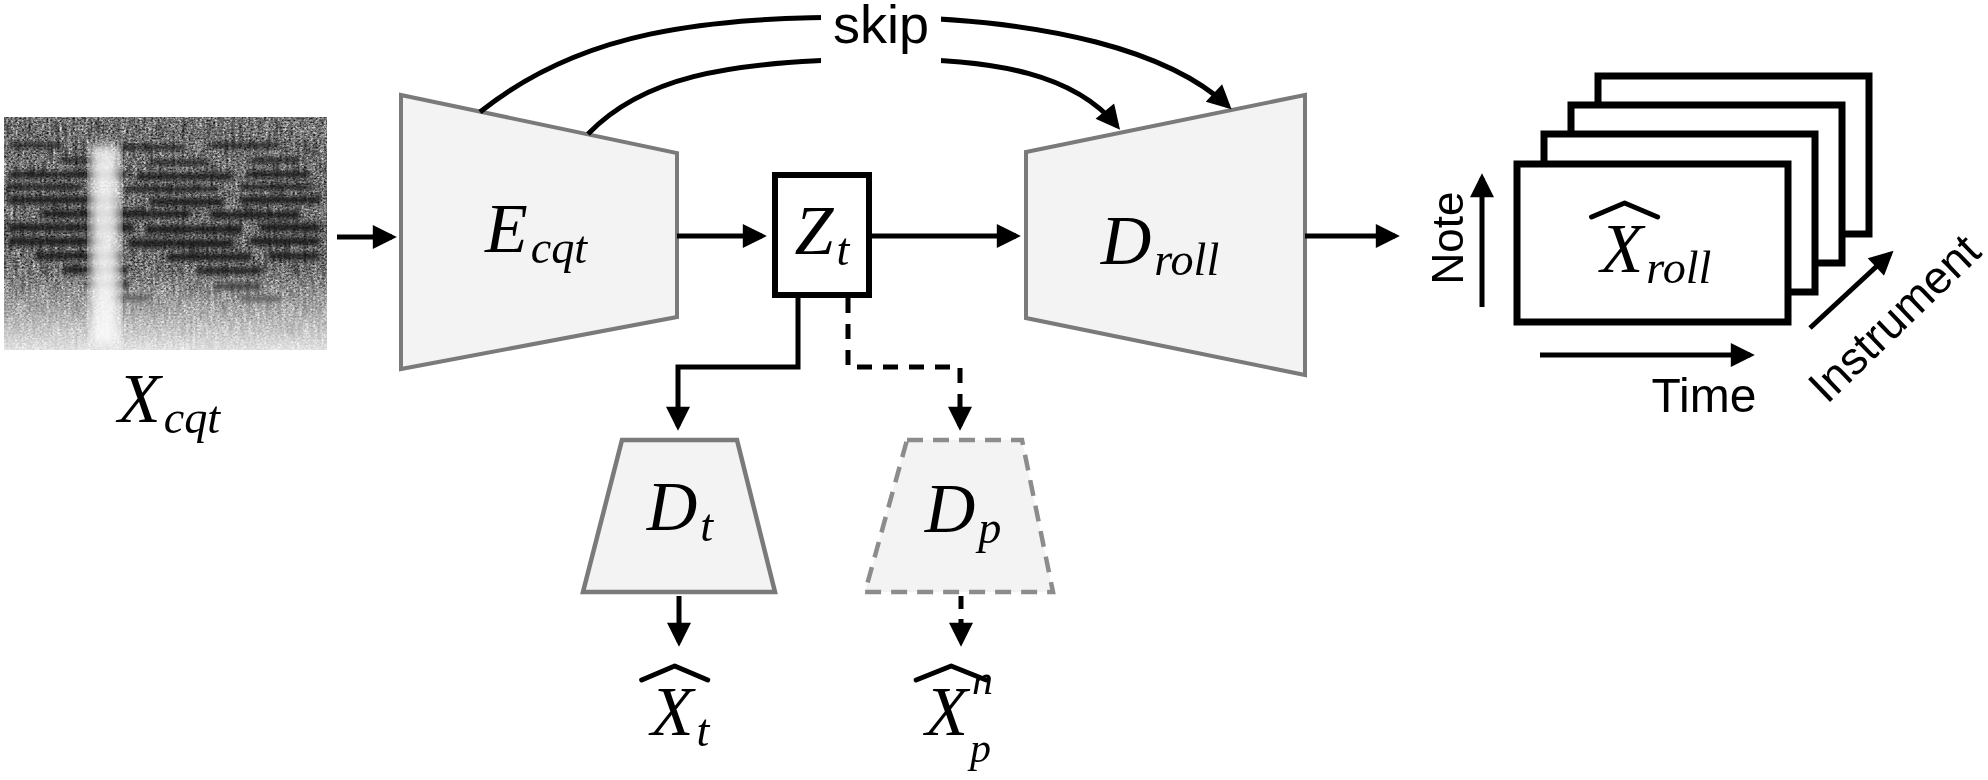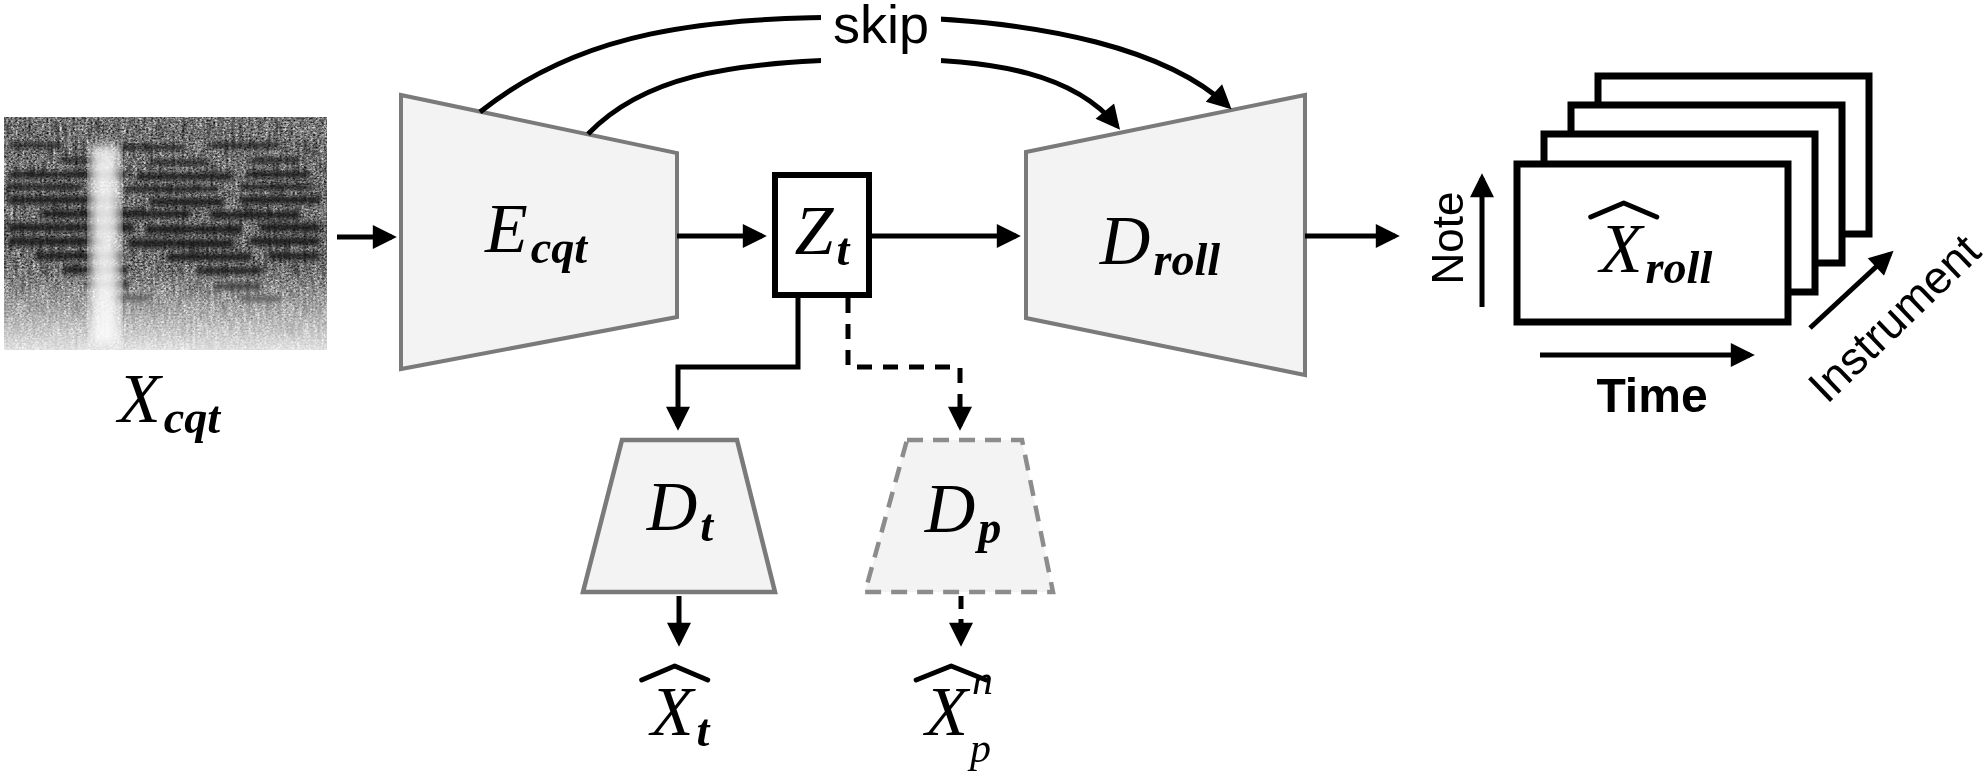--- a/index.html
+++ b/index.html
@@ -4,21 +4,21 @@
 <style>
   html,body{margin:0;padding:0;background:#fff;}
   .canvas{position:relative;width:1988px;height:780px;background:#fff;overflow:hidden;}
   .layer{position:absolute;left:0;top:0;z-index:1;}
   .mlabel{
     position:absolute;transform:translate(-50%,-50%);
     display:flex;align-items:baseline;
     font-family:"Liberation Serif","DejaVu Serif",serif;font-style:italic;
     font-size:70px;line-height:1;color:#000;white-space:nowrap;z-index:3;
   }
-  .msub{font-size:0.66em;transform:translateY(0.24em);margin-left:3px;font-weight:bold;}
+  .msub{font-size:0.66em;transform:translateY(0.24em);margin-left:3px;}
   .sans{font-family:"Liberation Sans","DejaVu Sans",sans-serif;font-style:normal;}
   .skip-label{font-size:54px;background:#fff;padding:0 12px 12px 12px;z-index:4;}
   .note-label{font-size:44px;transform:translate(-50%,-50%) rotate(-90deg);}
   .time-label{font-size:48px;}
   .instr-label{font-size:46px;transform:translate(-50%,-50%) rotate(-44deg);}
   .hatwrap{position:relative;display:inline-block;}
   .hat{position:absolute;left:-12px;top:-14px;overflow:visible;}
   .supsub{position:relative;display:inline-block;width:0.64em;height:1em;font-size:0.6em;font-style:italic;}
   .ssup{position:absolute;left:4px;top:-0.82em;}
   .ssub{position:absolute;left:2px;top:0.80em;}
@@ -181,17 +181,17 @@
     <span class="hatwrap"><svg class="hat" width="72" height="20">
           <path d="M3,17 L36,3 L69,17" stroke="#000" stroke-width="5" fill="none" stroke-linecap="round" stroke-linejoin="round"></path>
         </svg><span class="mvar">X</span></span>
       <span class="msub">roll</span>
   </div>
 
   <div class="mlabel sans skip-label" style="left:881px;top:30px;">skip</div>
 
   <div class="mlabel sans note-label" style="left:1448px;top:238px;">Note</div>
 
-  <div class="mlabel sans time-label" style="left:1652px;top:396px;font-weight:bold;">Time</div>
+  <div class="mlabel sans time-label" style="left:1704px;top:396px;">Time</div>
 
   <div class="mlabel sans instr-label" style="left:1894px;top:318px;">Instrument</div>
 
 </div>
 
 </body></html>

